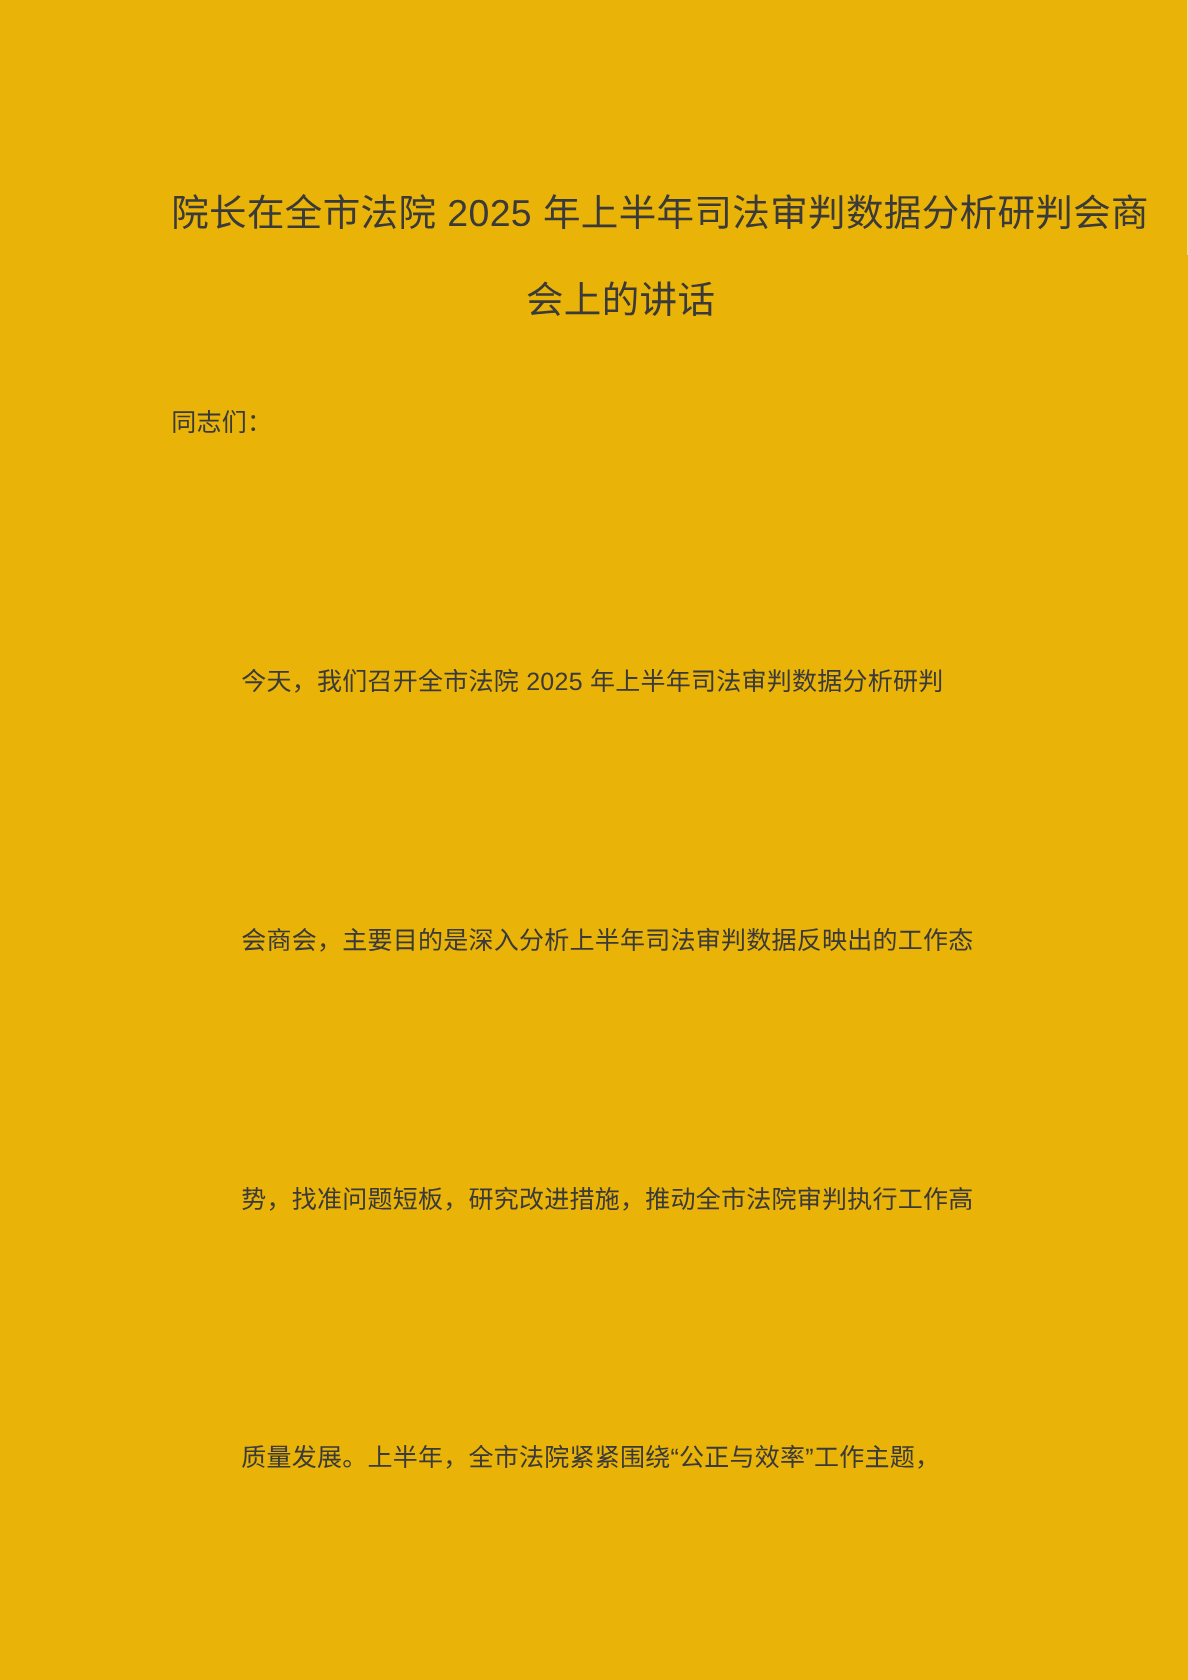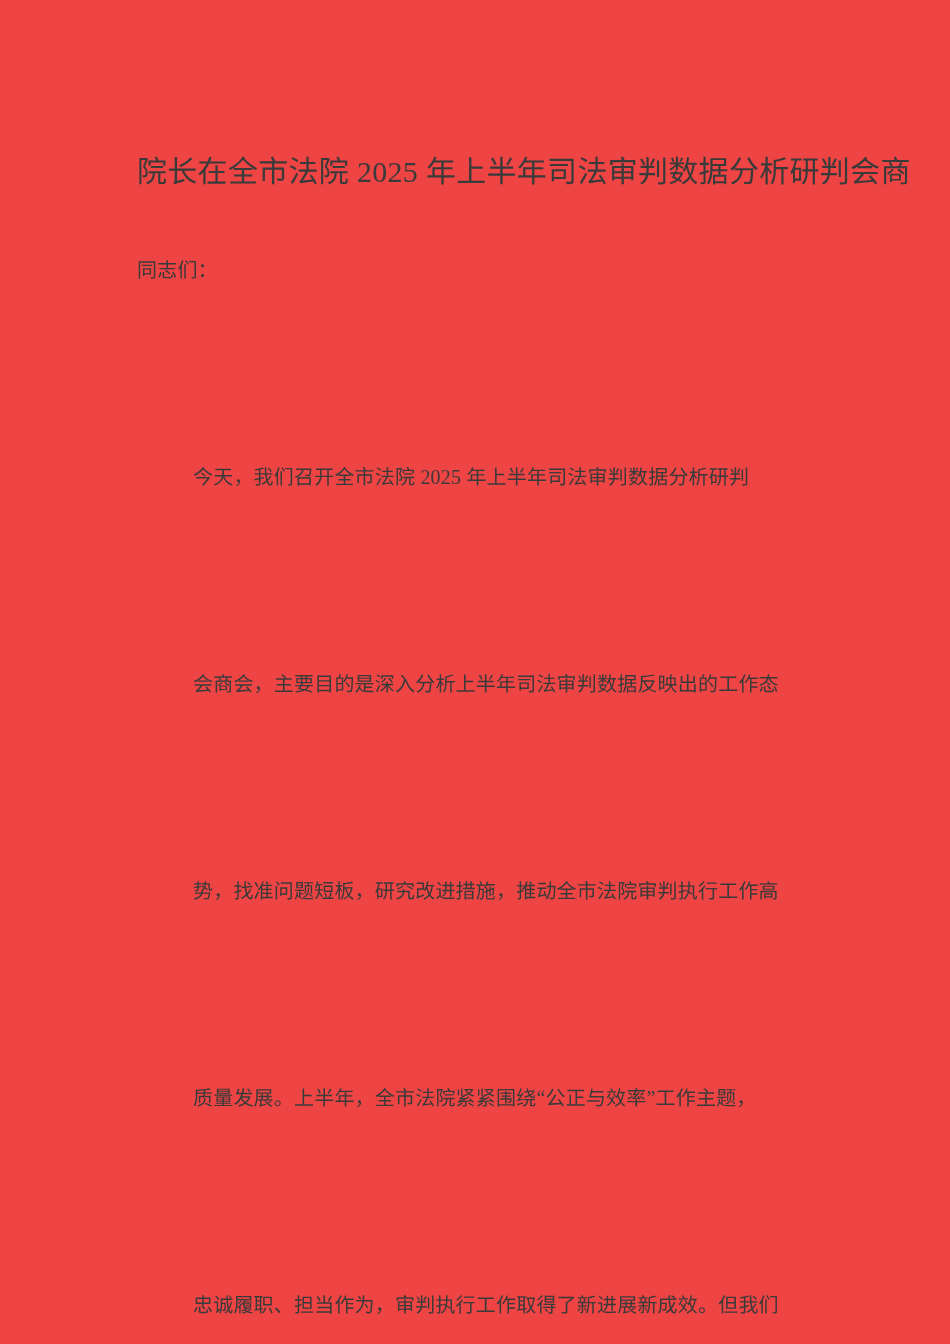--- a/index.html
+++ b/index.html
@@ -14,23 +14,22 @@
     font-family: "Liberation Sans", "DejaVu Sans", sans-serif;
     color: #3a3a3a;
     -webkit-font-smoothing: antialiased;
     overflow: hidden;
   }
   .page {
     position: relative;
     box-sizing: border-box;
     width: 950px;
     height: 1344px;
-    background: #ef4444;
+    background: #eab308;
     padding: 0 94px 0 137px;
-    font-family: Liberation Serif, serif;
   }
   .doc-title {
     margin: 0;
     padding-top: 137px;
     font-size: 30px;
     font-weight: 400;
     line-height: 69px;
     text-align: center;
     letter-spacing: 0.3px;
     color: #3a3a3a;
@@ -66,20 +65,21 @@
     white-space: nowrap;
   }
 </style>
 </head>
 <body>
 
 <div class="page">
 
   <h1 class="doc-title">
     <span class="title-line title-line-1">院长在全市法院 2025 年上半年司法审判数据分析研判会商</span>
+    <span class="title-line title-line-2">会上的讲话</span>
   </h1>
 
   <div class="body-block">
 
     <p class="para salutation">同志们：</p>
 
     <p class="para indent">
       <span class="line">今天，我们召开全市法院 2025 年上半年司法审判数据分析研判</span>
       <span class="line">会商会，主要目的是深入分析上半年司法审判数据反映出的工作态</span>
       <span class="line">势，找准问题短板，研究改进措施，推动全市法院审判执行工作高</span>

